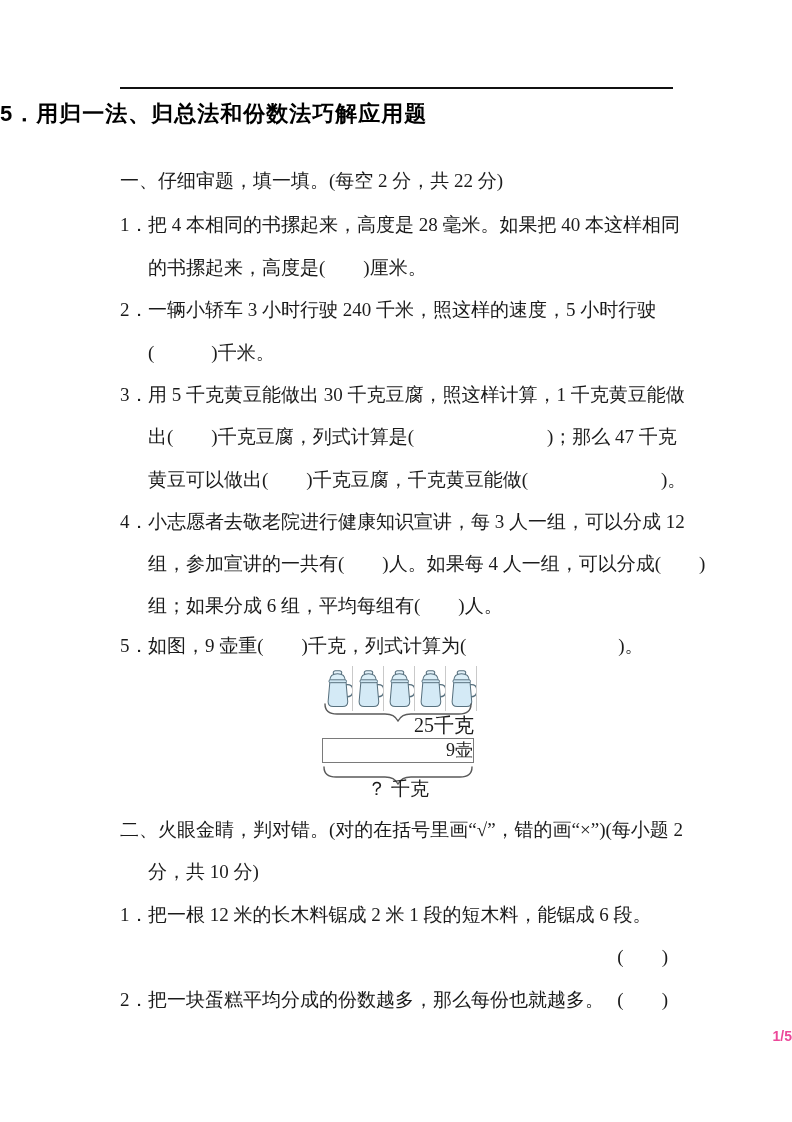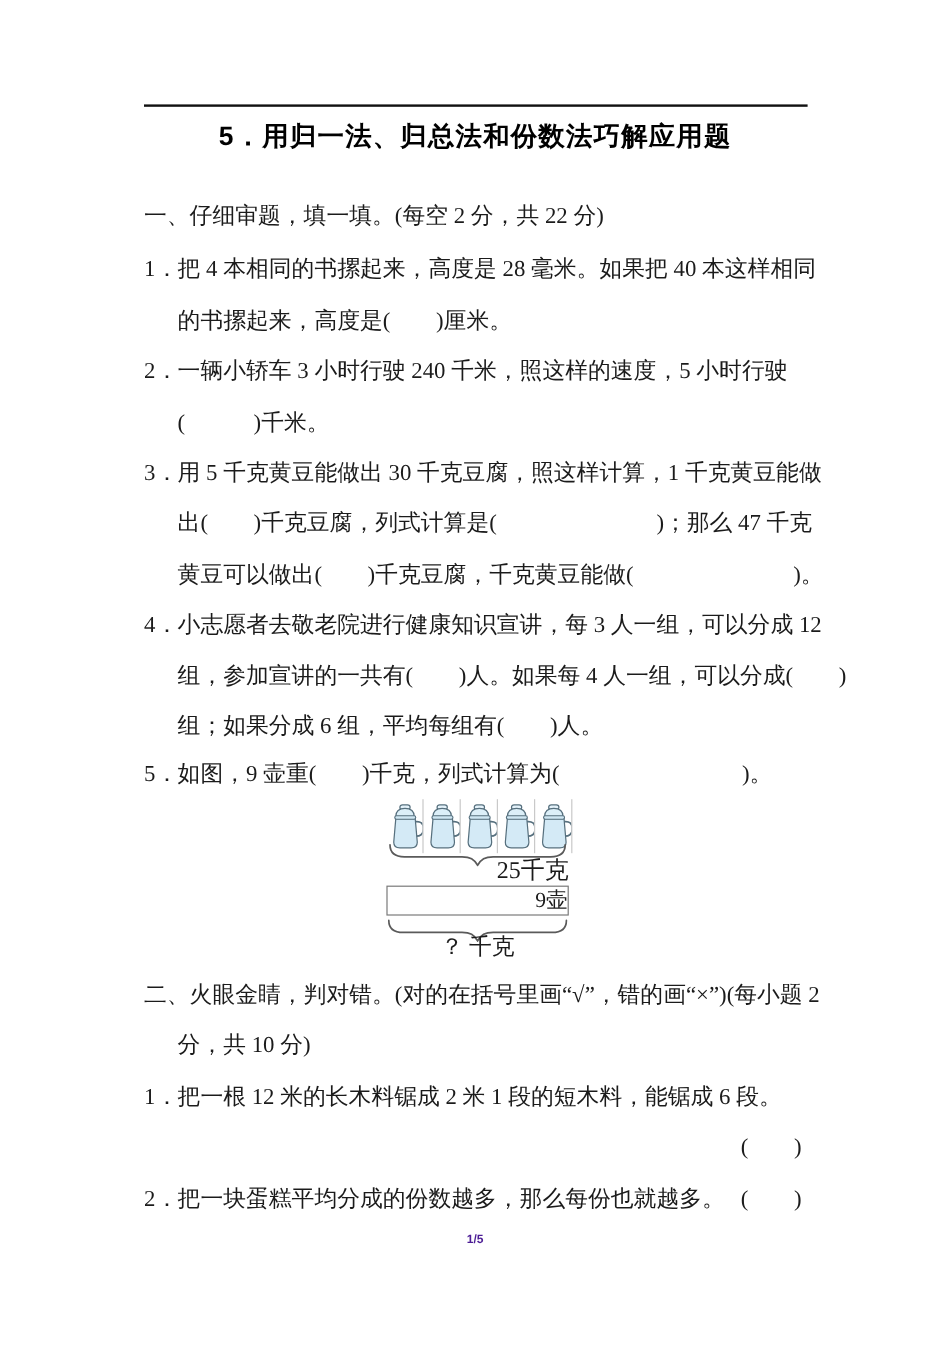--- a/index.html
+++ b/index.html
@@ -10,21 +10,20 @@
     overflow:hidden;
     font-family:"Liberation Serif","DejaVu Serif",serif;
     color:#1b1b1b;
   }
   .rule{
     position:absolute;left:120px;top:87px;width:553px;height:0;
     border-top:2px solid #111;
   }
   .title{
     position:absolute;left:0;top:99px;width:100%;
-    text-align:center;
     font-family:"Liberation Sans","DejaVu Sans",sans-serif;
     font-weight:bold;font-size:22px;color:#000;
     letter-spacing:1px;
   }
   .line{
     position:absolute;left:120px;width:560px;height:26px;
     font-size:19px;line-height:26px;white-space:nowrap;
   }
   .line.indent{left:148px;width:532px;}
   .qnum{display:inline-block;width:28px;font-size:19px;}
@@ -41,23 +40,23 @@
     display:flex;align-items:flex-end;justify-content:center;}
   .brace1{position:absolute;left:1px;top:37px;}
   .pots-label{position:absolute;left:0;top:47px;width:152px;
     text-align:right;font-size:20px;}
   .nine-box{position:absolute;left:0;top:73px;width:150px;height:23px;
     border:1px solid #7a7a7a;text-align:right;font-size:18px;line-height:23px;}
   .brace2{position:absolute;left:0;top:100px;}
   .total-label{position:absolute;left:0;top:111px;width:152px;
     text-align:center;font-size:19px;}
   .footer{
-    position:absolute;left:0;top:1028px;width:100%;text-align:center;
+    position:absolute;left:0;top:1028px;width:100%;text-align:right;
     font-family:"Liberation Sans","DejaVu Sans",sans-serif;
-    font-weight:bold;font-size:10px;color:#4c1d95;
+    font-weight:bold;font-size:14px;color:#ec4899;
   }
 </style>
 </head>
 <body>
 
 <div class="page">
 
   <div class="rule"></div>
 
   <div class="title">5．用归一法、归总法和份数法巧解应用题</div>

